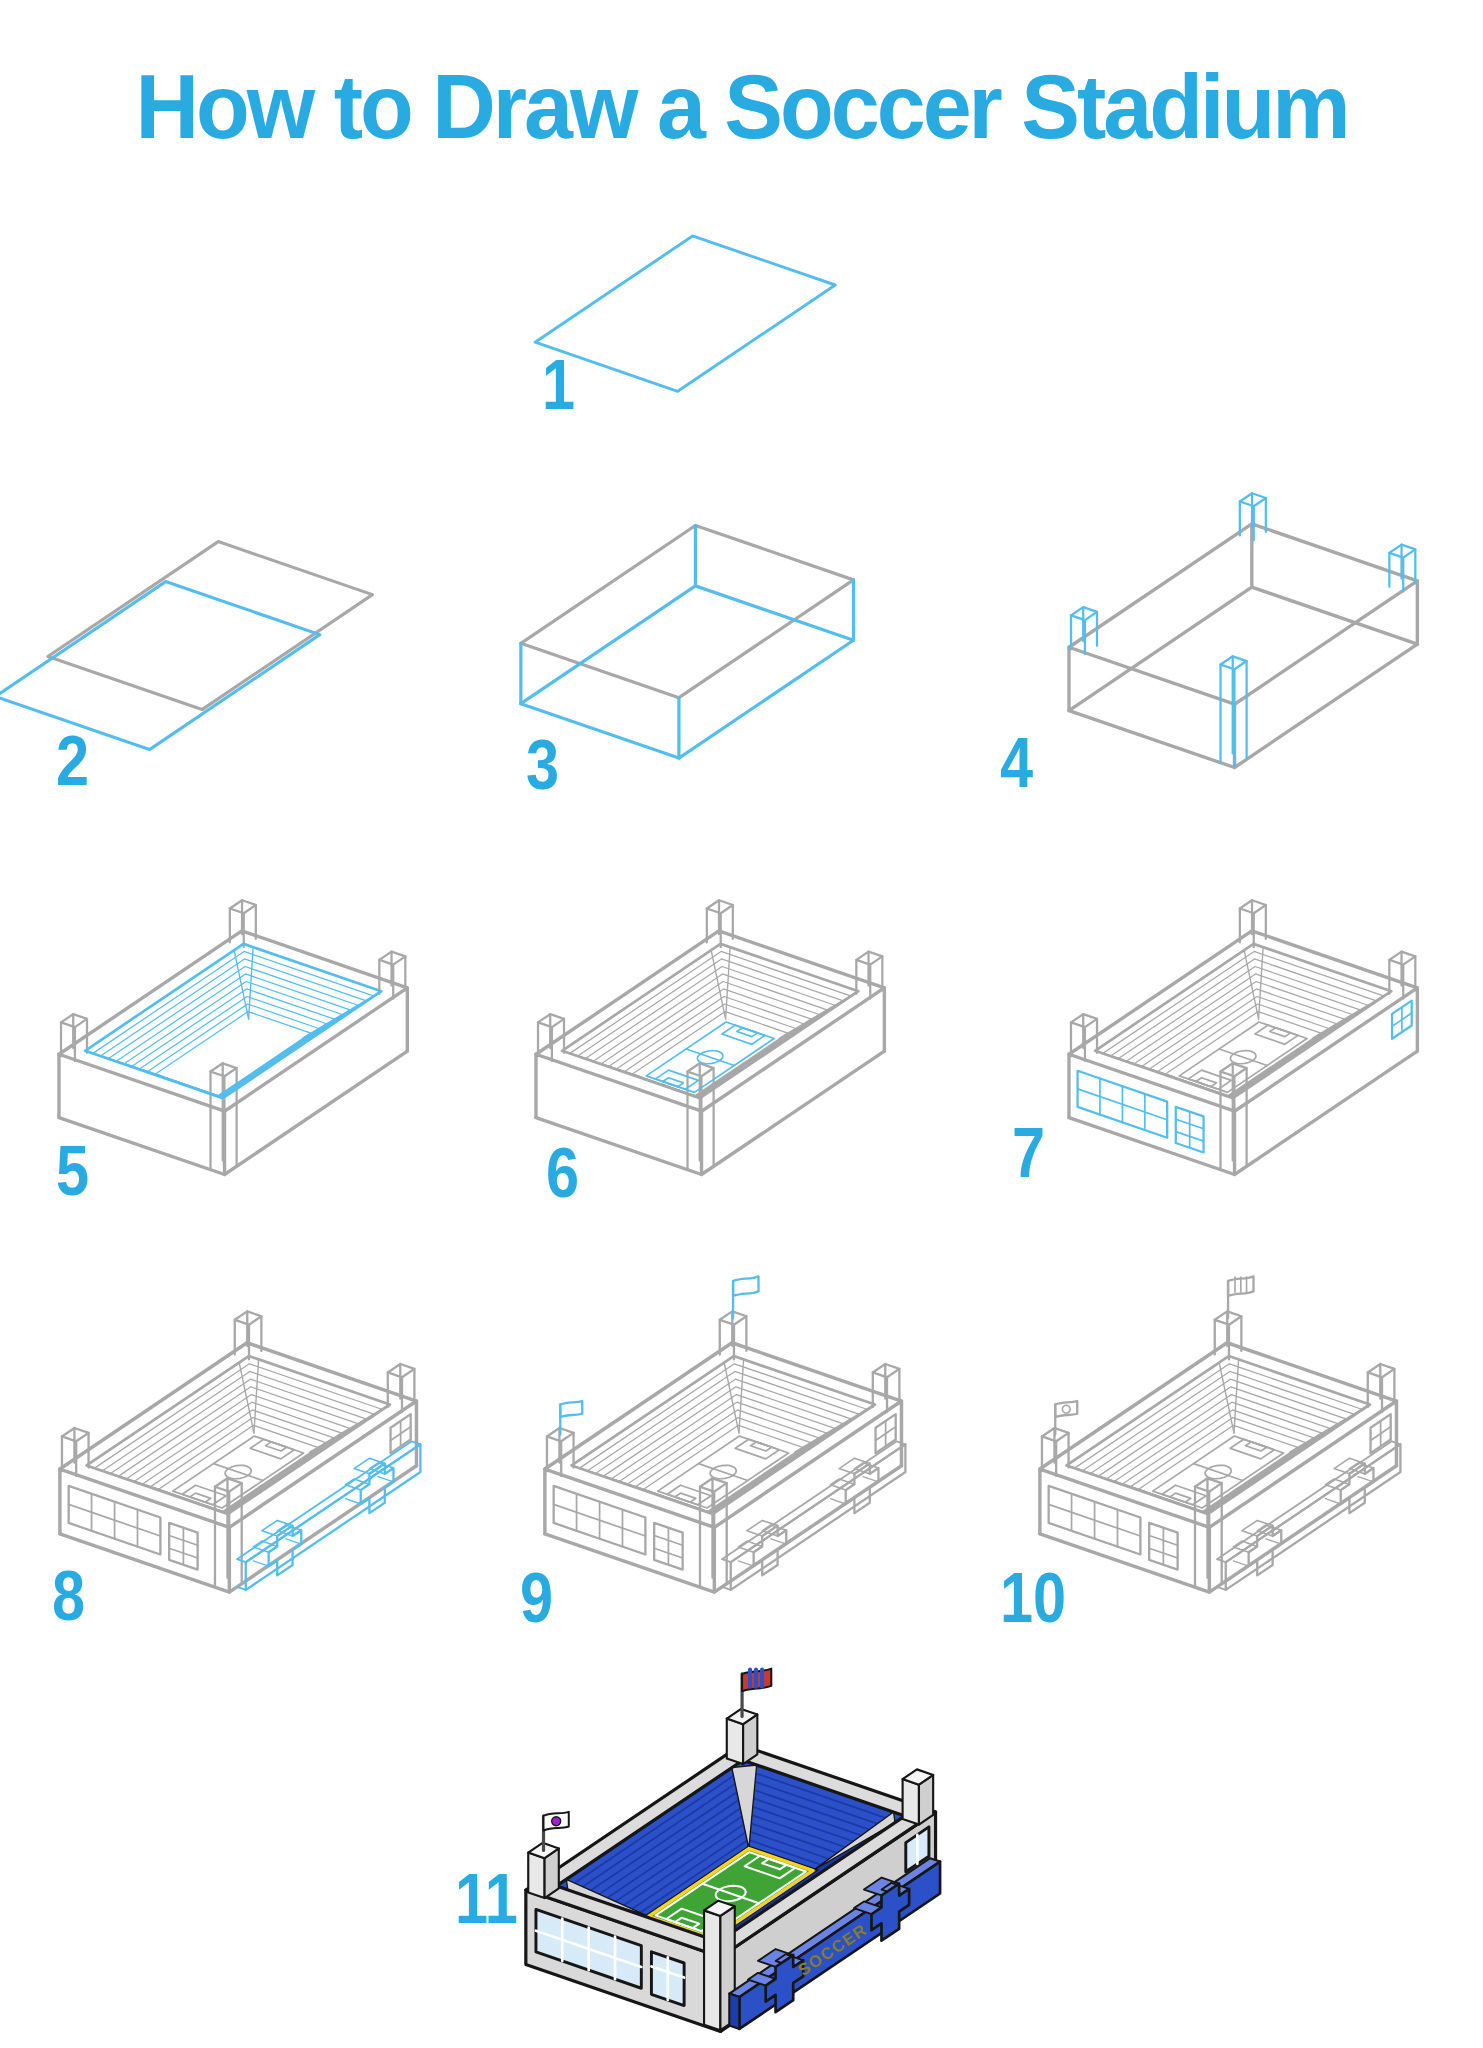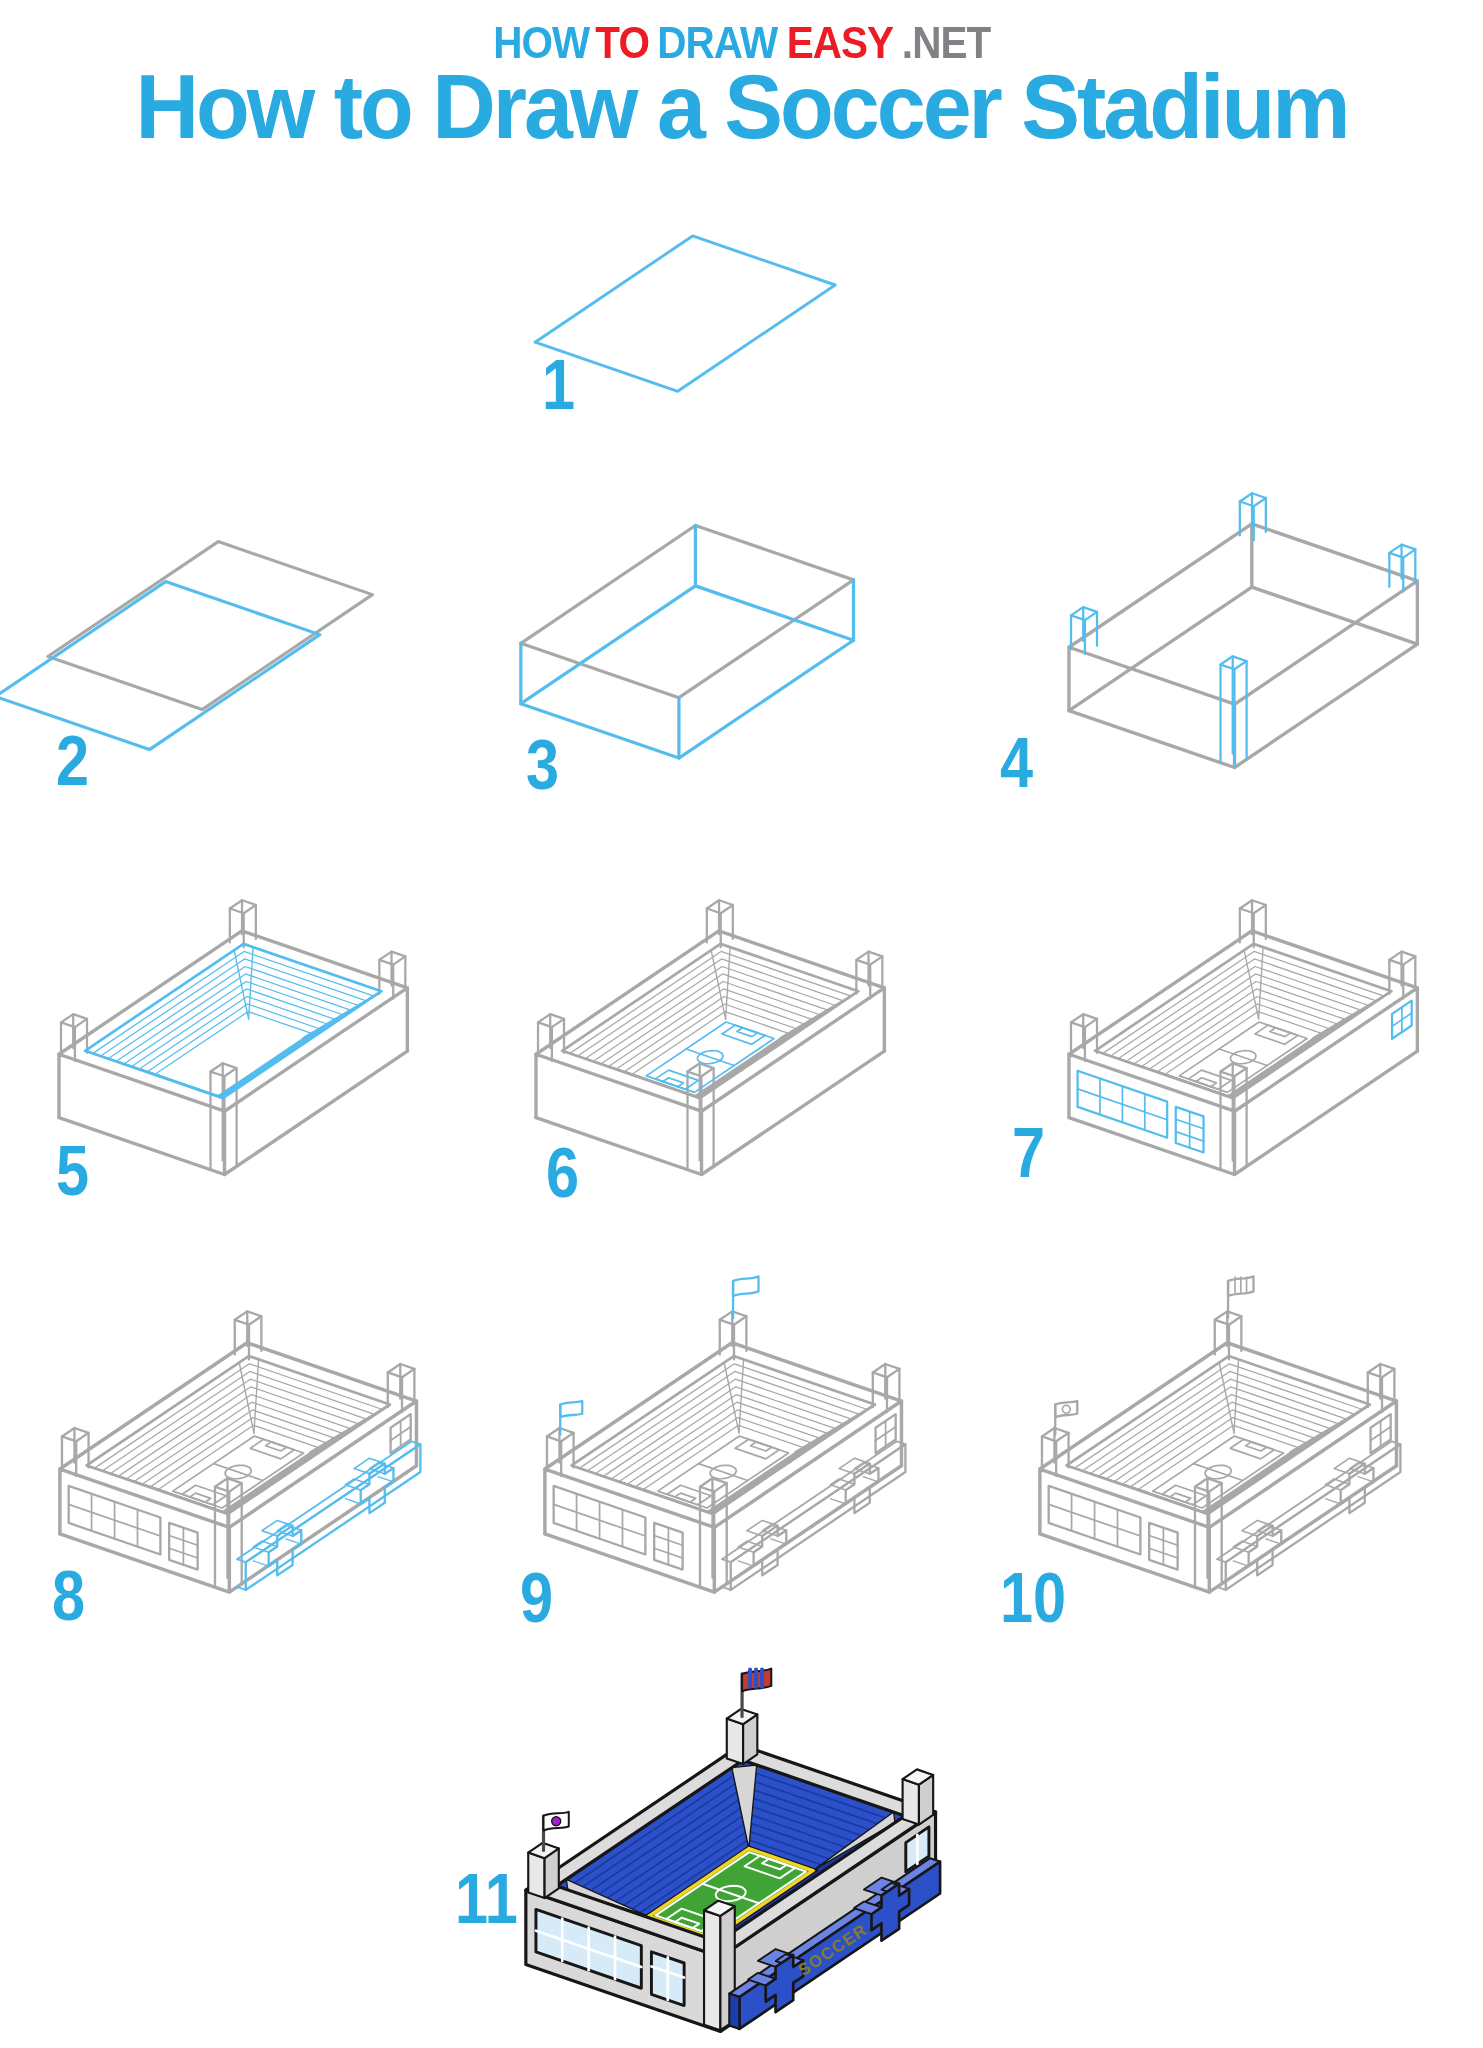--- a/index.html
+++ b/index.html
@@ -9,23 +9,20 @@
   .logo span{display:inline-block;transform:scaleX(.92);transform-origin:center;}
   .title{position:absolute;top:56px;left:0;width:100%;text-align:center;font-size:88px;font-weight:700;letter-spacing:-3px;white-space:nowrap;transform:scaleY(1.04);}
   .step-num{position:absolute;font-size:70px;font-weight:700;transform:scaleX(.85);transform-origin:left top;line-height:1;}
   .step-svg{position:absolute;overflow:visible;}
   svg{overflow:visible;display:block;}
 </style>
 </head>
 <body>
 
 <div class="page">
-  <div class="logo">
-    <span style="color:#29abe2">HOW</span><span style="color:#ed1c24">TO</span><span style="color:#29abe2">DRAW</span><span style="color:#ed1c24">EASY</span><span style="color:#808285">.NET</span>
-  </div>
   <div class="title" style="color:#29abe2">How to Draw a Soccer Stadium</div>
   <div id="steps">
       <svg viewBox="0 -30 380 300" class="step-svg" style="left: 500px; top: 168px; width: 370px; height: 292px;">
         <path d="M36.0,149.0L197.8,39.8L344.3,90.2L182.5,199.4Z" fill="none" stroke="#55bdee" stroke-width="3" stroke-linecap="round" stroke-linejoin="round"></path>
       </svg>
       <div class="step-num" style="left: 542px; top: 350px; color: rgb(41, 171, 226);">1</div>
       <svg viewBox="0 -30 380 300" class="step-svg" style="left: 10px; top: 468px; width: 400px; height: 316px;">
         <path d="M36.0,149.0L197.8,39.8L344.3,90.2L182.5,199.4Z" fill="none" stroke="#a8a8a8" stroke-width="3" stroke-linecap="round" stroke-linejoin="round"></path>
         <path d="M36.0,149.0L197.8,39.8L344.3,90.2L182.5,199.4Z" transform="translate(-50,38)" fill="none" stroke="#55bdee" stroke-width="3" stroke-linecap="round" stroke-linejoin="round"></path>
       </svg>

